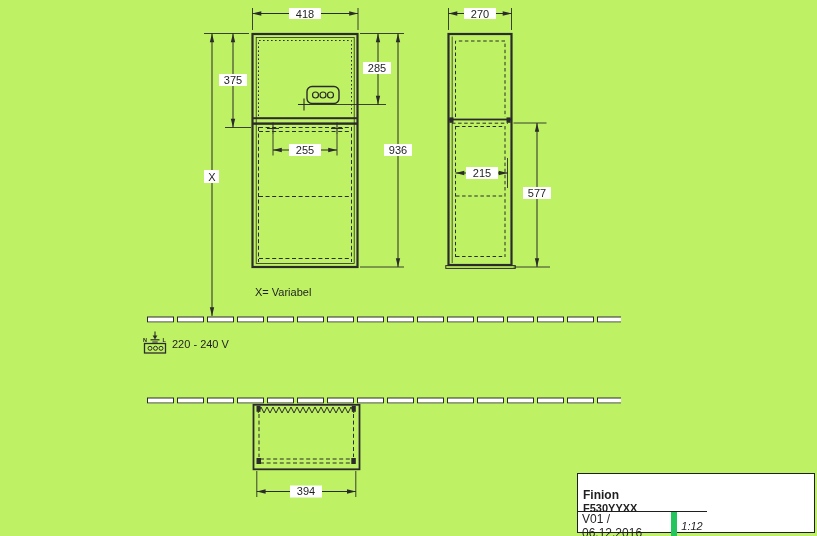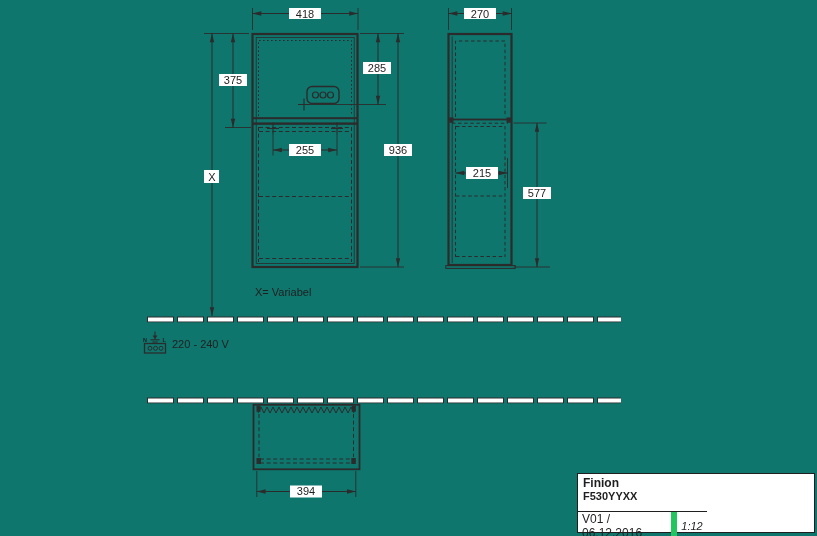--- a/index.html
+++ b/index.html
@@ -1,24 +1,24 @@
 <!DOCTYPE html>
 <html><head>
 <meta charset="utf-8">
 <style>
   html,body{margin:0;padding:0;background:#fff;}
-  #stage{position:relative;width:817px;height:536px;background:#0f766e;overflow:hidden;
+  #stage{position:relative;width:817px;height:536px;background:#bef264;overflow:hidden;
          font-family:"Liberation Sans",sans-serif;color:#1f1f1f;}
   svg text{font-family:"Liberation Sans",sans-serif;font-size:11px;fill:#1f1f1f;}
   svg text.tiny{font-size:5.5px;font-weight:bold;}
   
   .titleblock{position:absolute;left:577px;top:473px;width:238px;height:60px;
       border:1px solid #1f1f1f;box-sizing:border-box;display:grid;
       grid-template-columns:99px 30px 1fr;grid-template-rows:38px 1fr;background:#fff;}
-  .tb-name{grid-column:1/3;grid-row:1;border-bottom:1px solid #1f1f1f;padding:3px 0 0 5px;box-sizing:border-box;}
+  .tb-name{grid-column:1/3;grid-row:1;border-bottom:1px solid #1f1f1f;padding:3px 0 0 5px;box-sizing:border-box;margin-top:12px;}
   .tb-product{font-weight:bold;font-size:12px;line-height:13px;}
   .tb-article{font-size:11px;line-height:13px;font-weight:bold;}
   .tb-version{grid-column:1;grid-row:2;border-right:6px solid #22c55e;font-size:12px;
       display:flex;align-items:center;padding-left:4px;box-sizing:border-box;}
   .tb-scale{grid-column:2;grid-row:2;font-size:11px;display:flex;align-items:center;justify-content:center;font-style:italic;}
   .tb-logo{grid-column:3;grid-row:1/3;border-left:1px solid #1f1f1f;display:flex;flex-direction:column;
       align-items:center;justify-content:center;box-sizing:border-box;padding-top:1px;}
   .tb-brand{font-family:"Liberation Serif",serif;font-weight:bold;font-size:12.5px;line-height:13px;
       border-bottom:2px solid #111;padding-bottom:1px;white-space:nowrap;}
   .tb-year{font-family:"Liberation Serif",serif;font-weight:bold;font-size:7.5px;letter-spacing:2px;line-height:9px;}

